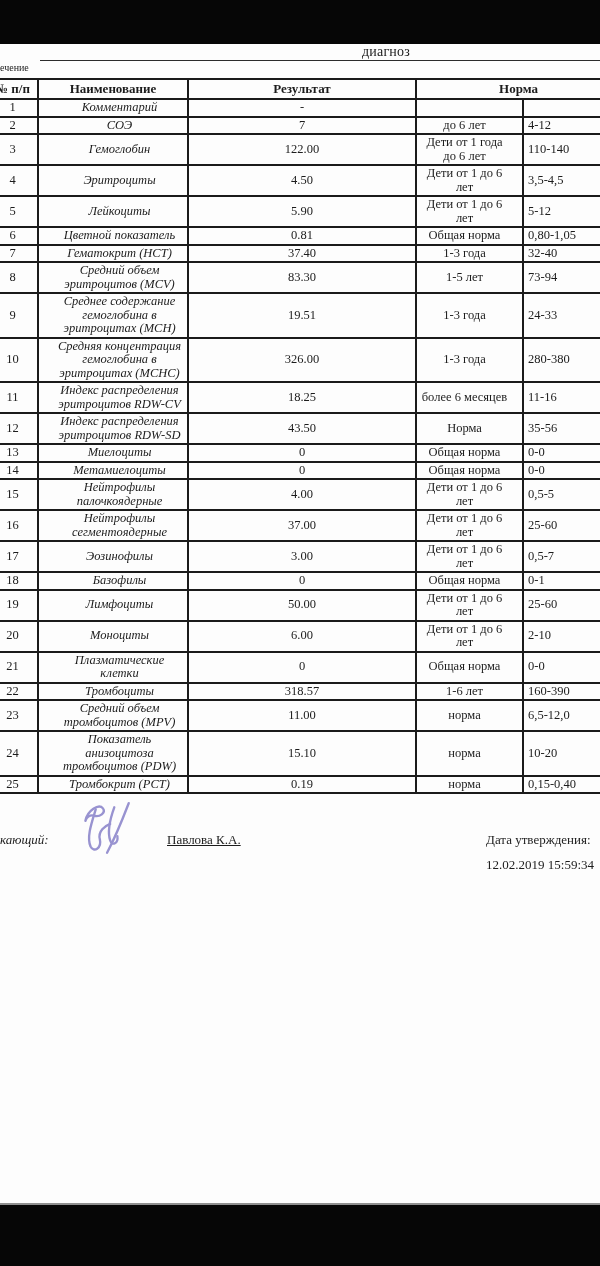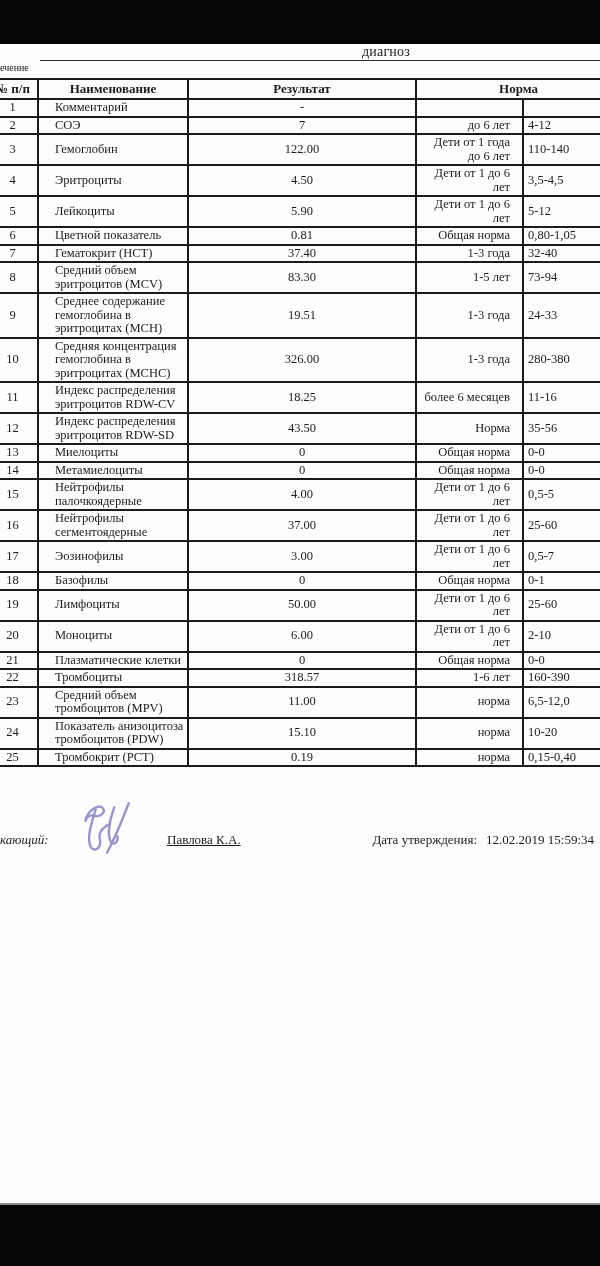--- a/index.html
+++ b/index.html
@@ -30,28 +30,28 @@
     border:2px solid #1b1b1b;
     vertical-align:middle;
     padding:1px 3px;
     overflow:hidden;
   }
   .results th {
     font-size:13px; font-weight:bold; text-align:center;
     padding:2px 1px; line-height:14px;
   }
   td.c-num    { text-align:center; padding:1px 1px; }
-  td.c-name   { text-align:left;  padding-left:16px; padding-right:3px; }
+  td.c-name   { text-align:center;  padding-left:16px; padding-right:3px;font-style:italic; }
   td.c-result { text-align:center; }
-  td.c-normlabel { text-align:right; padding-right:12px; padding-left:2px; }
+  td.c-normlabel { text-align:center; padding-right:12px; padding-left:2px; }
   td.c-normval   { text-align:left;  padding-left:4px; }
 
   .footer-role   { position:absolute; top:832px; left:0;    font-size:13px;font-style:italic; }
   .doctor-name   { position:absolute; top:832px; left:167px; font-size:13px;text-decoration:underline; }
-  .approval      { position:absolute; top:832px; right:6px; font-size:13px; display:flex; gap:9px; }
+  .approval      { position:absolute; top:832px; right:6px; font-size:13px; display:flex; gap:9px;flex-direction:column; }
   .signature     { position:absolute; top:800px; left:72px; width:66px; height:58px; opacity:.8; }
   .signature path { fill:none; stroke:currentColor; stroke-width:2.3; stroke-linecap:round; stroke-linejoin:round; }
 </style>
 </head>
 <body>
 
 <div class="letterbox top" style="background-color: rgb(6, 6, 6);"></div>
 
 <span class="diagnosis-word">диагноз</span>
 <div class="diagnosis-line"></div>

